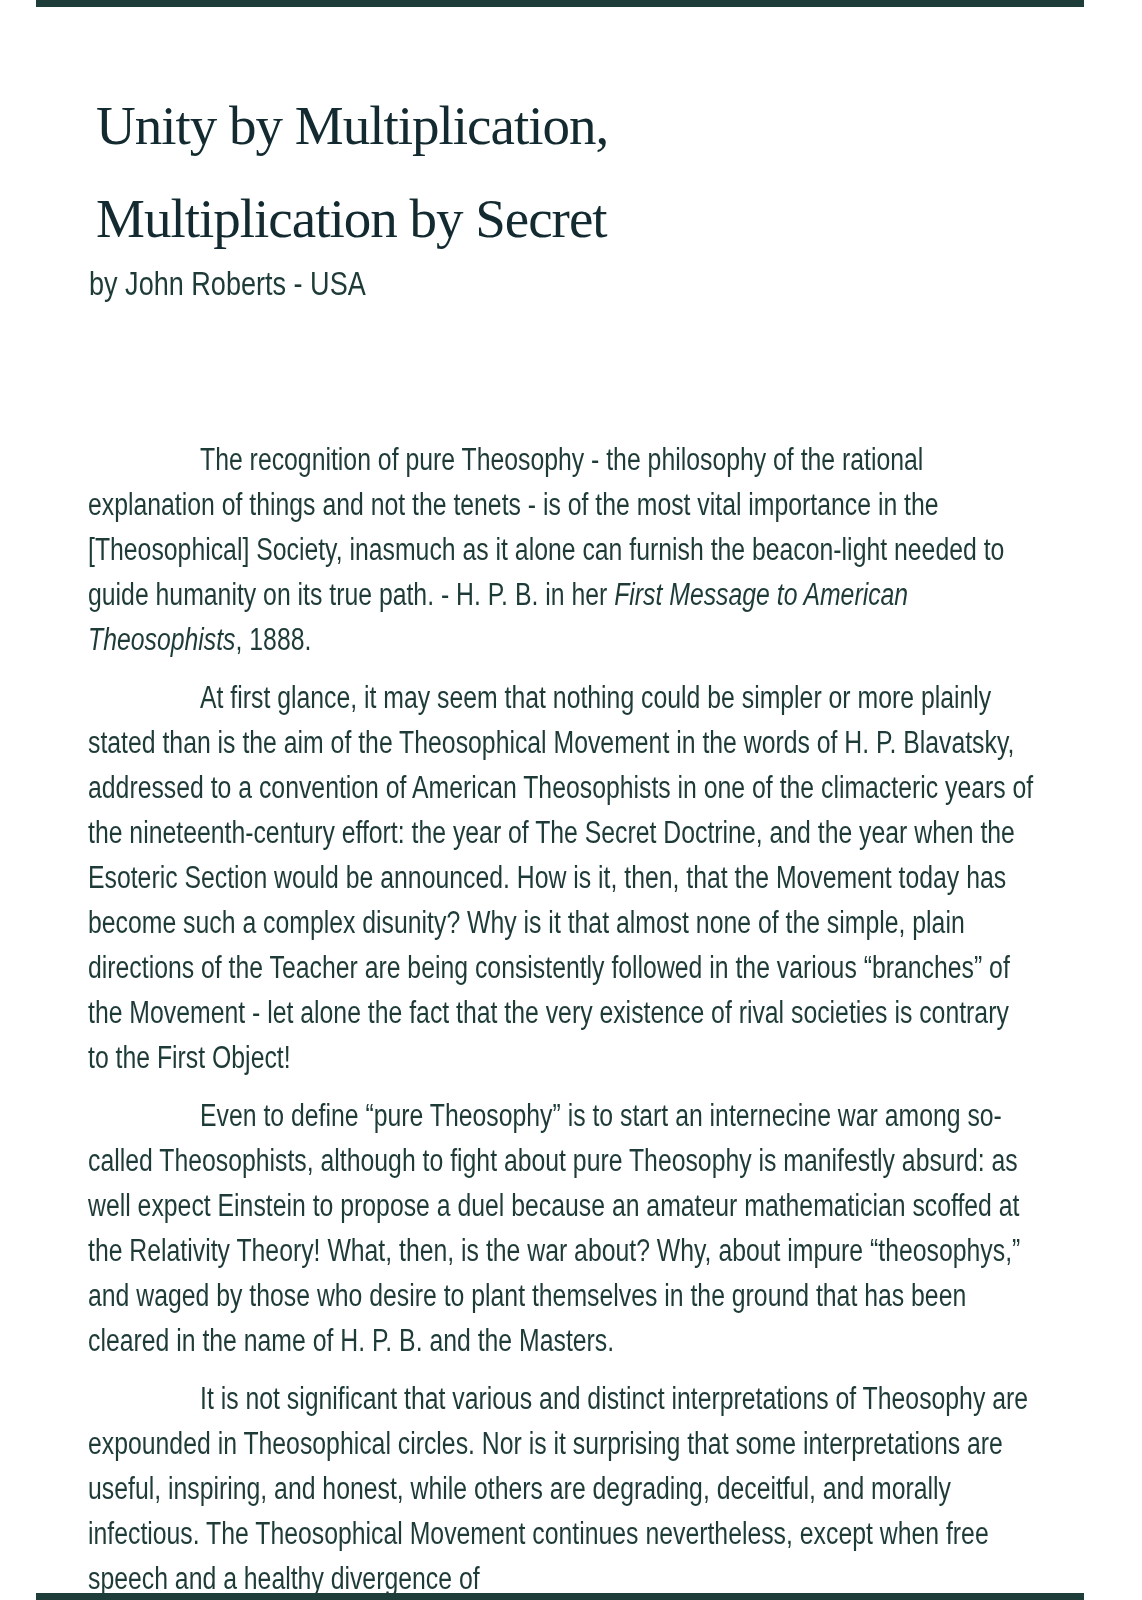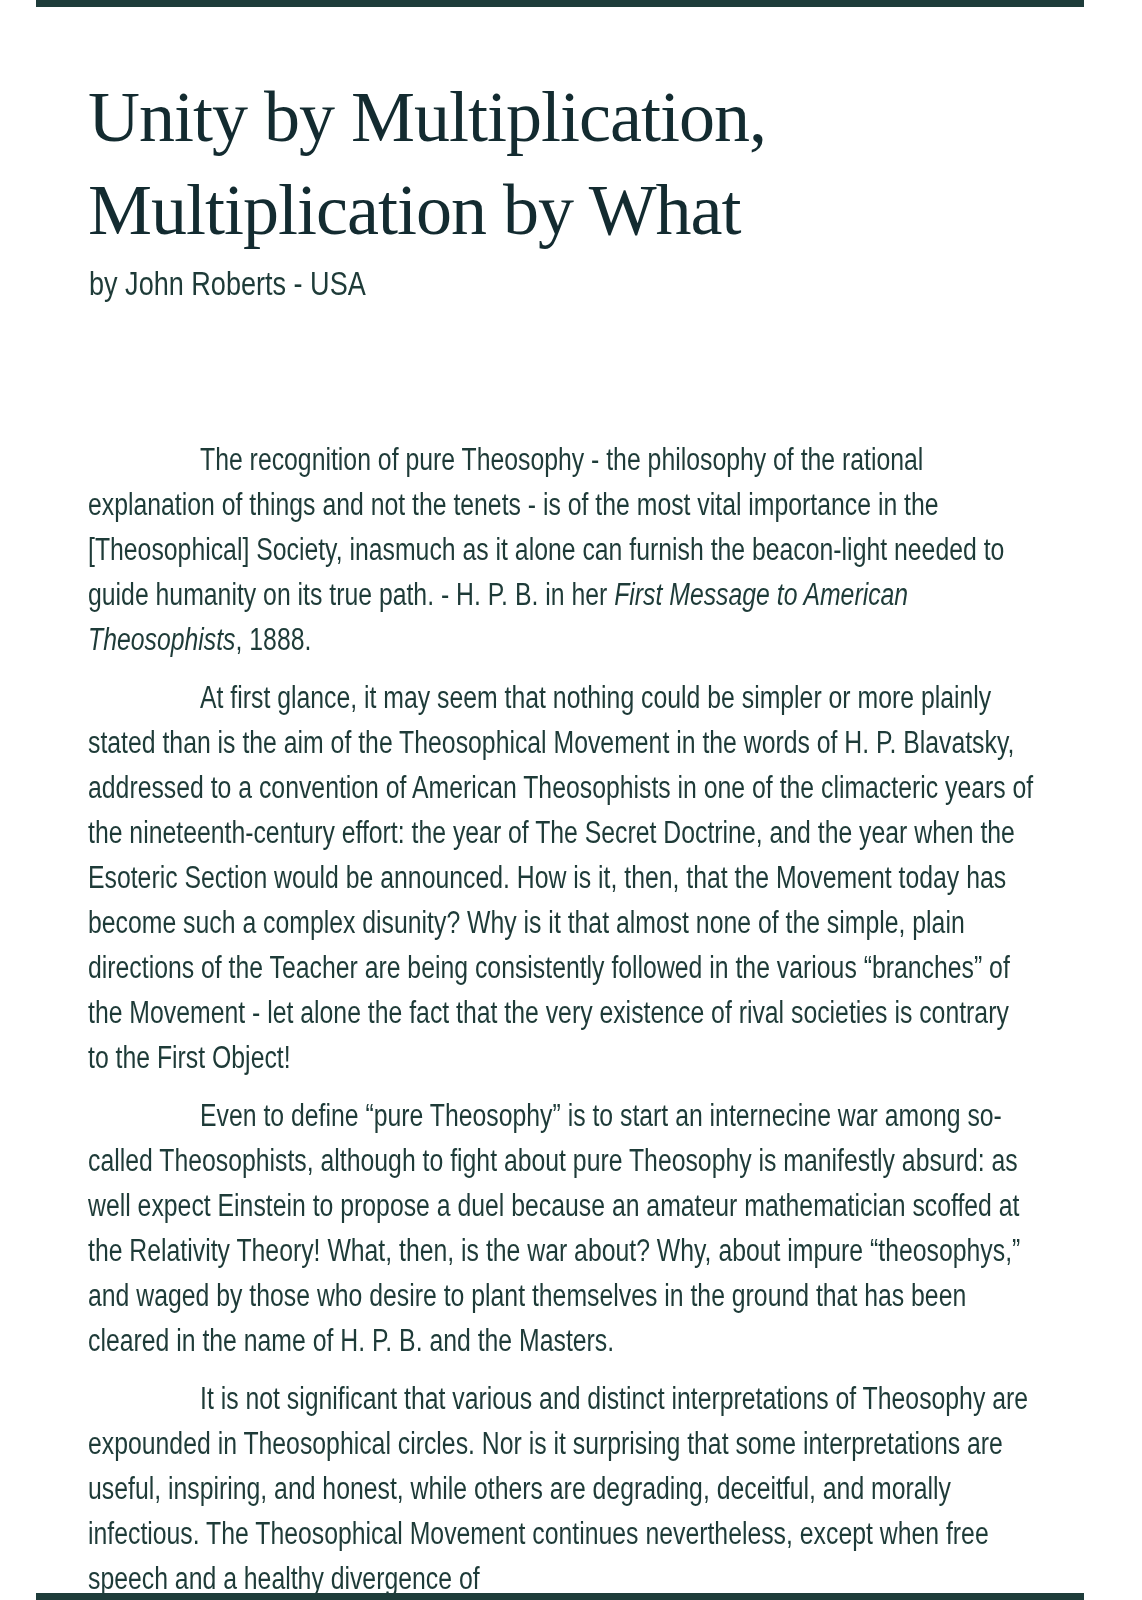--- a/index.html
+++ b/index.html
@@ -25,25 +25,25 @@
   .edge-bar.top { top: 0; }
   .edge-bar.bottom { bottom: 0; }
 
   .title {
     position: absolute;
     left: 88px;
     top: 71px;
     width: 1000px;
     font-family: "Liberation Serif", serif;
     font-weight: 400;
-    font-size: 72px;
+    font-size: 55px;
     line-height: 93px;
     letter-spacing: -1px;
     color: #132b30;
-    margin: 0;
+    margin: 8px;
   }
   .title .title-line { display: block; }
 
   .byline {
     position: absolute;
     left: 89px;
     top: 264px;
     font-size: 33px;
     line-height: 40px;
     color: #1e3b38;
@@ -71,21 +71,21 @@
 </style>
 </head>
 <body>
 
 <div class="page">
 
   <div class="edge-bar top"></div>
 
   <h1 class="title">
     <span class="title-line">Unity by Multiplication,</span>
-    <span class="title-line">Multiplication by What</span>
+    <span class="title-line">Multiplication by Secret</span>
   </h1>
 
   <div class="byline">by John Roberts - USA</div>
 
   <div class="body-text">
     <p><span>The recognition of pure Theosophy - the philosophy of the rational explanation of things and not the tenets - is of the most vital importance in the [Theosophical] Society, inasmuch as it alone can furnish the beacon-light needed to guide humanity on its true path. - H. P. B. in her </span><span class="italic">First Message to American Theosophists</span><span>, 1888.</span></p>
 
     <p><span>At first glance, it may seem that nothing could be simpler or more plainly stated than is the aim of the Theosophical Movement in the words of H. P. Blavatsky, addressed to a convention of American Theosophists in one of the climacteric years of the nineteenth-century effort: the year of The Secret Doctrine, and the year when the Esoteric Section would be announced. How is it, then, that the Movement today has become such a complex disunity? Why is it that almost none of the simple, plain directions of the Teacher are being consistently followed in the various “branches” of the Movement - let alone the fact that the very existence of rival societies is contrary to the First Object!</span></p>
 
     <p><span>Even to define “pure Theosophy” is to start an internecine war among so-called Theosophists, although to fight about pure Theosophy is manifestly absurd: as well expect Einstein to propose a duel because an amateur mathematician scoffed at the Relativity Theory! What, then, is the war about? Why, about impure “theosophys,” and waged by those who desire to plant themselves in the ground that has been cleared in the name of H. P. B. and the Masters.</span></p>

